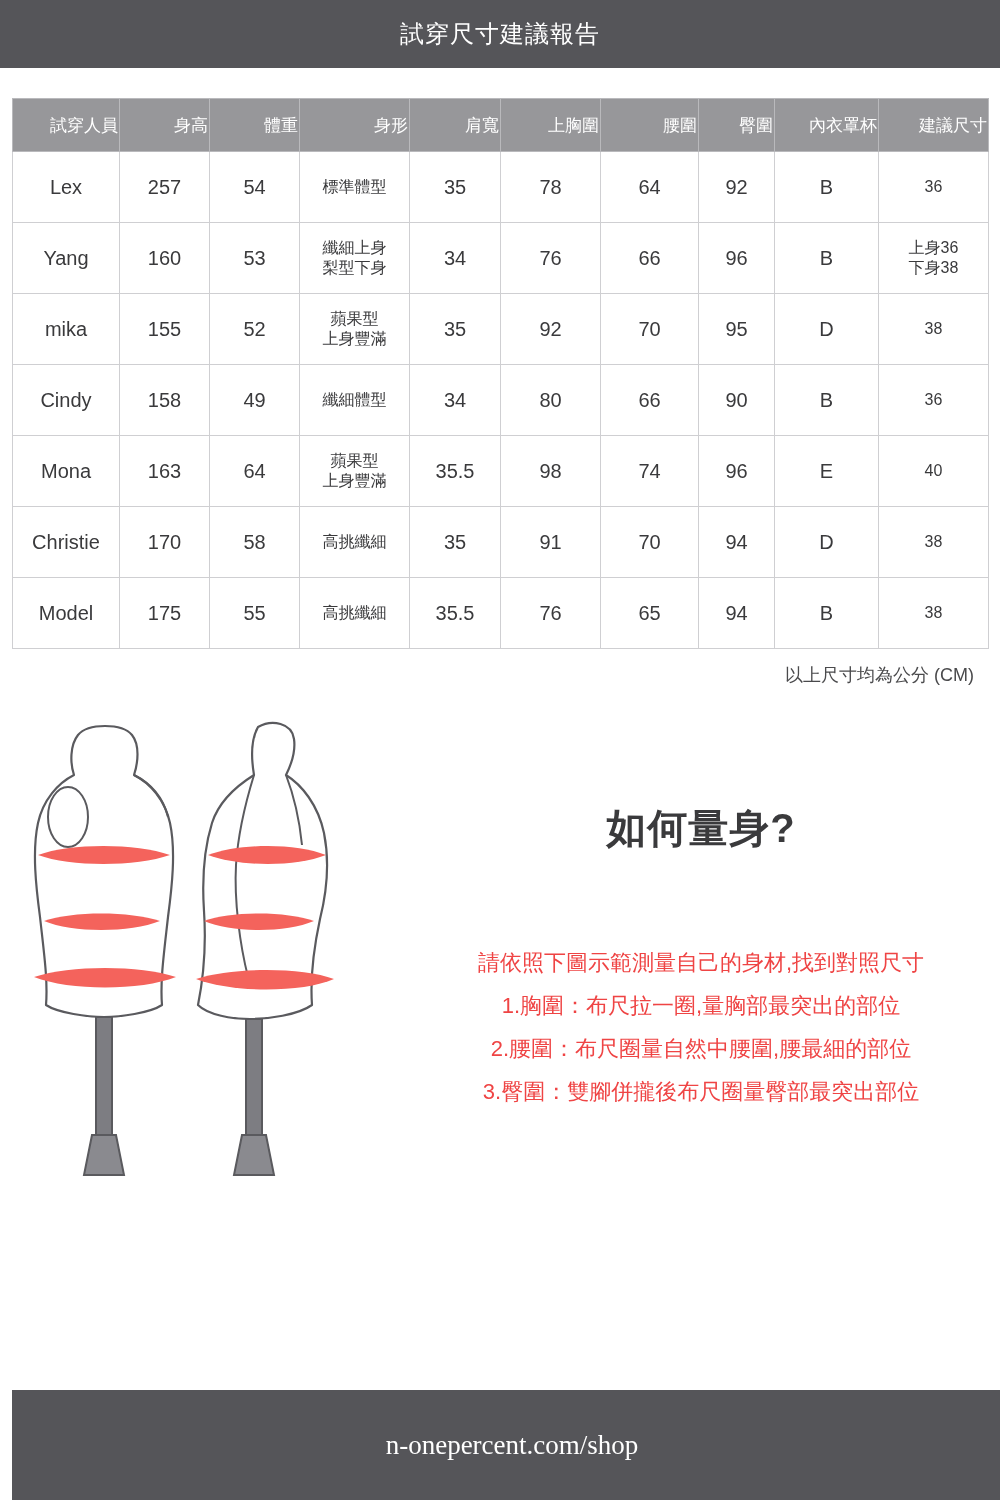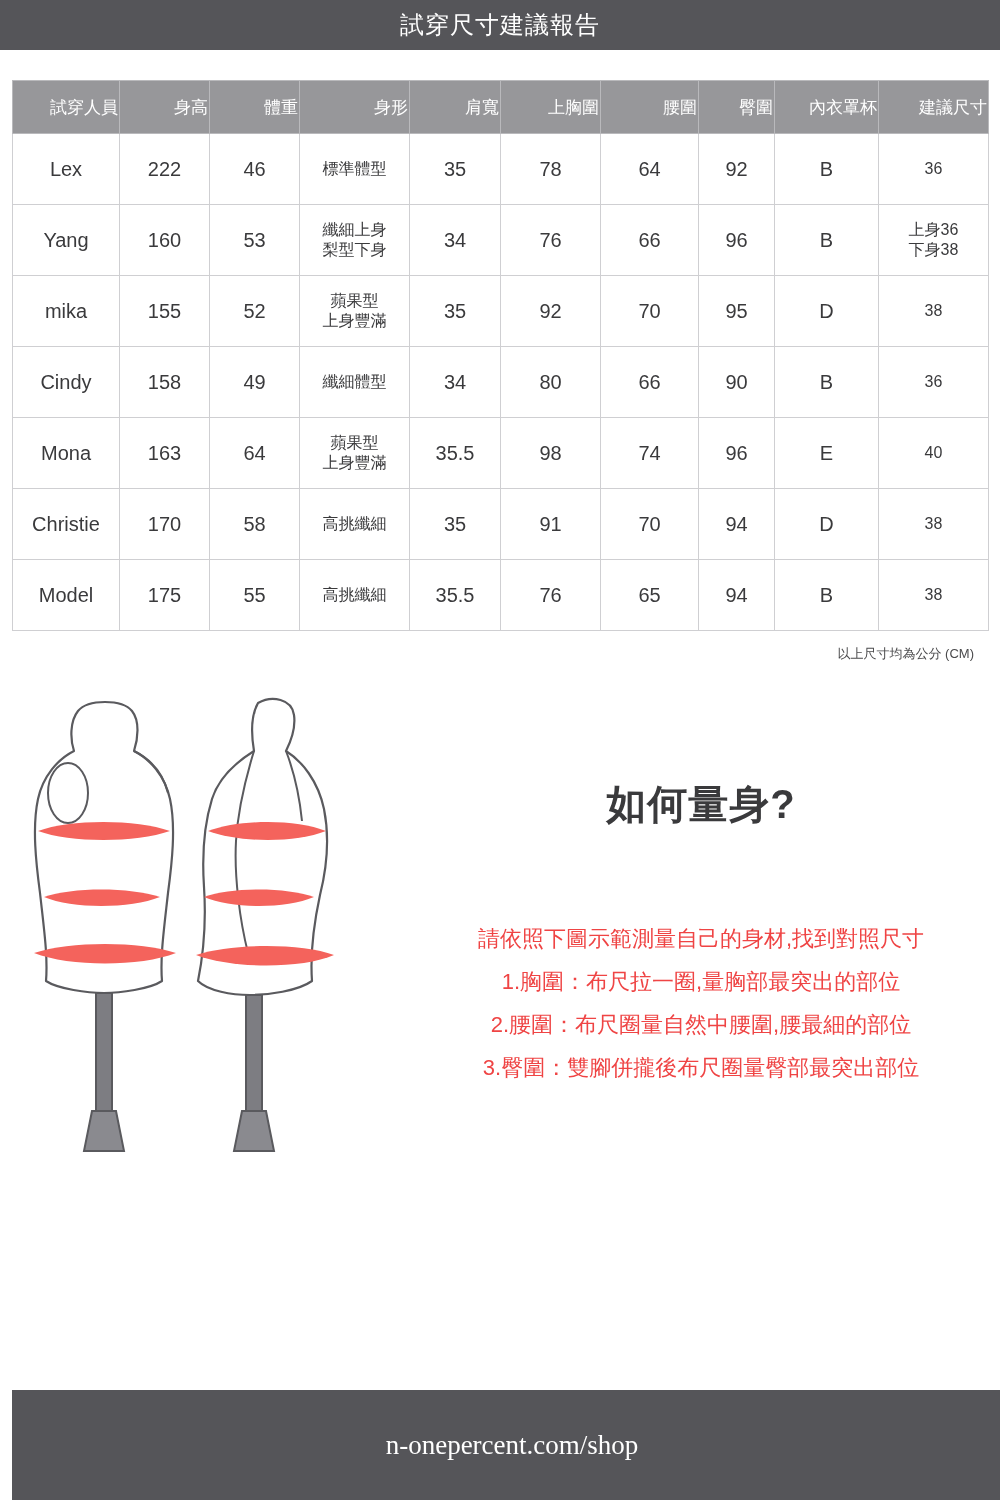--- a/index.html
+++ b/index.html
@@ -11,21 +11,21 @@
     height: 1500px;
     background: #ffffff;
     font-family: "Liberation Sans", sans-serif;
     color: #333333;
     overflow: hidden;
     position: relative;
   }
 
   
   .top-bar {
-    height: 50px;
+    height: 68px;
     background: #555559;
     color: #ffffff;
     display: flex;
     align-items: center;
     justify-content: center;
     font-size: 24px;
     letter-spacing: 1px;
   }
 
   
@@ -60,21 +60,21 @@
   table.size-table td.rec-size {
     font-size: 16px;
   }
   table.size-table td.name {
     font-size: 20px;
     margin-top: 14px;
   }
   .note {
     text-align: right;
     padding: 14px 14px 0 0;
-    font-size: 13px;
+    font-size: 18px;
     color: #4a4a4c;
   }
 
   
   .mid {
     display: flex;
     margin-top: 18px;
     height: 560px;
   }
   .mid-left {
@@ -147,22 +147,22 @@
         <th>上胸圍</th>
         <th>腰圍</th>
         <th>臀圍</th>
         <th>內衣罩杯</th>
         <th>建議尺寸</th>
       </tr>
     </thead>
     <tbody>
       <tr>
         <td class="name">Lex</td>
-        <td>222</td>
-        <td>46</td>
+        <td>257</td>
+        <td>54</td>
         <td class="body-shape">標準體型</td>
         <td>35</td>
         <td>78</td>
         <td>64</td>
         <td>92</td>
         <td>B</td>
         <td class="rec-size">36</td>
       </tr>
       <tr>
         <td class="name">Yang</td>

